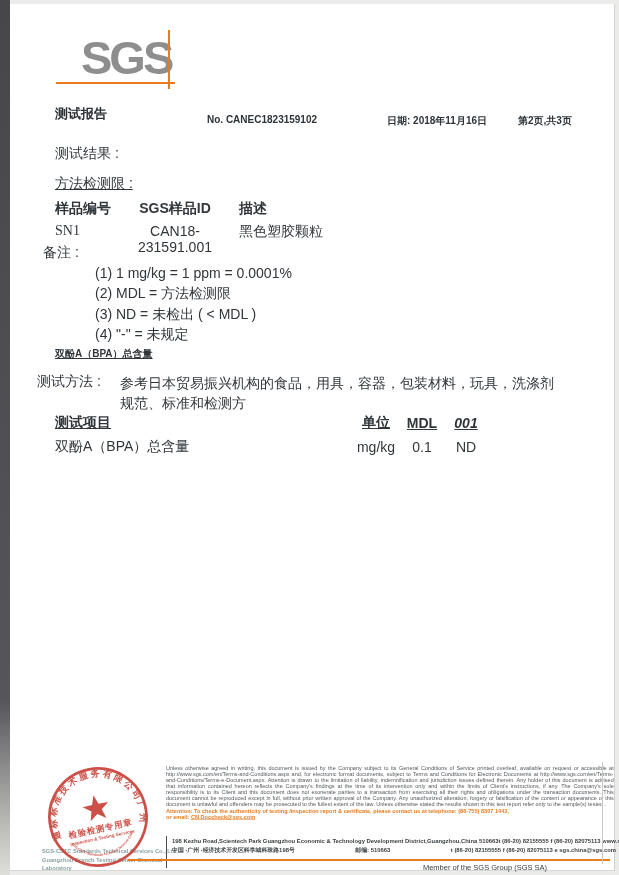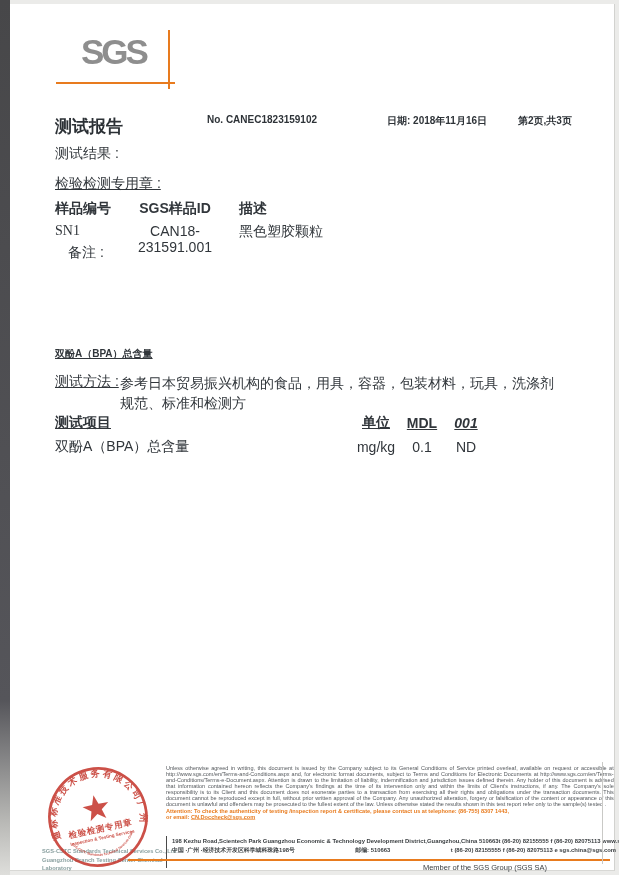--- a/index.html
+++ b/index.html
@@ -8,46 +8,46 @@
     background:#ebebe9;
     font-family:"Liberation Sans", sans-serif;
     -webkit-font-smoothing:antialiased;
   }
   .scan-edge-left{position:absolute;left:0;top:0;width:10px;height:875px;
     background:linear-gradient(#474749 0%,#55555a 80%,#b9b9b6 94%,#dededb 100%);}
   .page{position:absolute;left:10px;top:4px;width:604px;height:866px;background:#ffffff;
     border-right:1px solid #d2d2cf;border-bottom:1px solid #d8d8d5;color:#31363b;}
   .abs{position:absolute;}
   
-  .logo-text{left:71px;top:30px;font-size:35px;font-weight:bold;color:#8e8e8e;
+  .logo-text{left:71px;top:30px;font-size:47px;font-weight:bold;color:#8e8e8e;
     letter-spacing:-3px;line-height:1;}
   .logo-vline{left:158px;top:26px;width:2px;height:59px;}
   .logo-hline{left:46px;top:78px;width:119px;height:2px;}
   
-  .doc-title{left:45px;top:111px;font-size:17px;font-weight:bold;color:#2b3035;}
+  .doc-title{left:45px;top:101px;font-size:13px;font-weight:bold;color:#2b3035;}
   .hdr-item{top:110px;font-size:10px;font-weight:bold;color:#2e3338;}
   .report-no{left:197px;}
   .date-label{left:377px;}
   .page-label{left:508px;}
   
   .body-text{font-size:14px;color:#31363b;}
   .underline{text-decoration:underline;}
   .results-label{left:45px;top:141px;}
   .sample-desc-label{left:45px;top:171px;}
   .sample-table{left:45px;top:196px;width:420px;}
   .srow{display:flex;align-items:flex-start;}
   .srow + .srow{margin-top:5px;}
   .sc1{width:64px;text-align:left;font-family:Liberation Serif, serif;}
   .sc2{width:112px;text-align:center;}
   .sc3{padding-left:8px;text-align:left;}
   .shead{font-weight:bold;}
-  .notes-label{left:58px;top:240px;}
+  .notes-label{left:33px;top:240px;}
   .notes{left:85px;top:259px;line-height:20.4px;}
   .bpa-title{left:45px;top:343px;font-size:10px;font-weight:bold;text-decoration:underline;}
-  .method-label{left:45px;top:369px;text-decoration:underline;}
+  .method-label{left:27px;top:369px;}
   .method-text{left:110px;top:369px;width:440px;line-height:20.2px;}
   .result-table{left:45px;top:410px;width:432px;}
   .rrow{display:flex;align-items:center;}
   .rrow + .rrow{margin-top:6px;}
   .rc-item{flex:1;text-align:left;}
   .rc{width:46px;text-align:center;}
   .rc-s{width:42px;text-align:center;}
   .rhead{font-weight:bold;}
   .rhead .hline{text-decoration:underline;}
   .italic{font-style:italic;}
@@ -83,36 +83,42 @@
   <div class="abs logo-text">SGS</div>
   <div class="abs logo-vline accent"></div>
   <div class="abs logo-hline accent"></div>
 
   <div class="abs doc-title">测试报告</div>
   <div class="abs hdr-item report-no">No. CANEC1823159102</div>
   <div class="abs hdr-item date-label">日期: 2018年11月16日</div>
   <div class="abs hdr-item page-label">第2页,共3页</div>
 
   <div class="abs body-text results-label">测试结果 :</div>
-  <div class="abs body-text sample-desc-label underline">检验检测专用章 :</div>
+  <div class="abs body-text sample-desc-label underline">方法检测限 :</div>
 
   <div class="abs body-text sample-table">
     <div class="srow shead">
       <span class="sc1">样品编号</span>
       <span class="sc2">SGS样品ID</span>
       <span class="sc3">描述</span>
     </div>
     <div class="srow">
       <span class="sc1">SN1</span>
       <span class="sc2">CAN18-231591.001</span>
       <span class="sc3">黑色塑胶颗粒</span>
     </div>
   </div>
 
   <div class="abs body-text notes-label">备注 :</div>
+  <div class="abs body-text notes">
+    <div>(1) 1 mg/kg = 1 ppm = 0.0001%</div>
+    <div>(2) MDL = 方法检测限</div>
+    <div>(3) ND = 未检出 ( &lt; MDL )</div>
+    <div>(4) "-" = 未规定</div>
+  </div>
 
   <div class="abs bpa-title">双酚A（BPA）总含量</div>
   <div class="abs body-text method-label">测试方法 :</div>
   <div class="abs body-text method-text">
     <div>参考日本贸易振兴机构的食品，用具，容器，包装材料，玩具，洗涤剂规范、标准和检测方</div>
   </div>
 
   <div class="abs body-text result-table">
     <div class="rrow rhead">
       <span class="rc-item"><span class="hline">测试项目</span></span>

